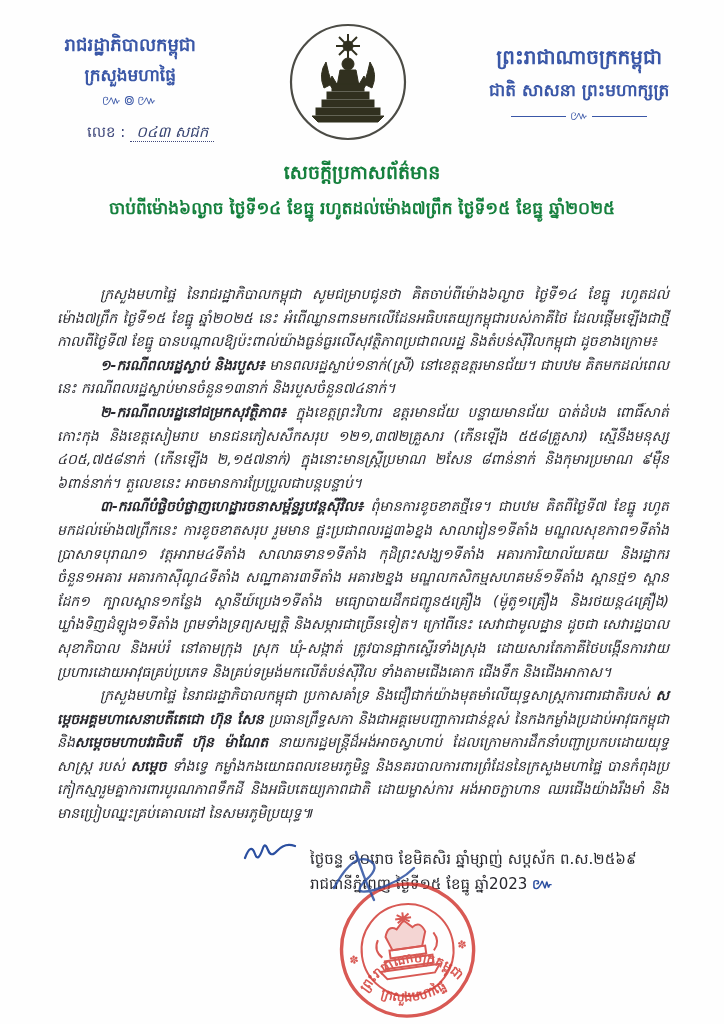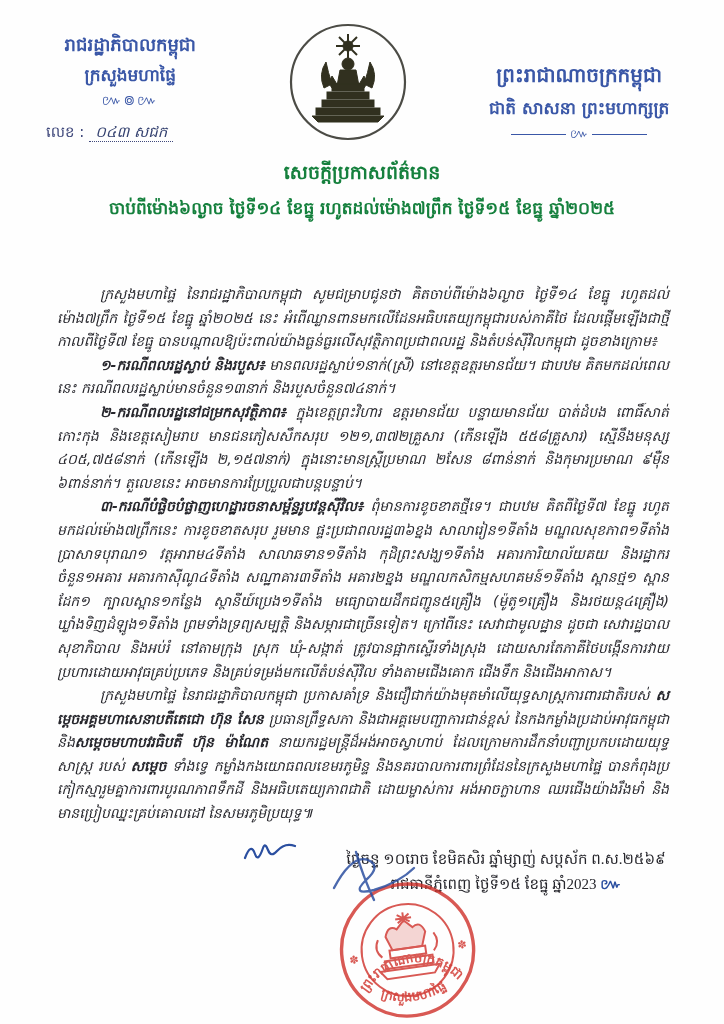--- a/index.html
+++ b/index.html
@@ -3,43 +3,43 @@
 <meta charset="utf-8">
 <style>
   html,body{margin:0;padding:0;background:#e8e8e8;}
   .page{
     position:relative;width:724px;height:1024px;margin:0 auto;
     background:#fefefe;overflow:hidden;
     font-family:"DejaVu Sans","Liberation Sans",sans-serif;
     color:#26262c;
   }
   
-  .header{position:absolute;top:18px;left:0;width:100%;display:flex;align-items:flex-end;}
+  .header{position:absolute;top:18px;left:0;width:100%;display:flex;align-items:center;}
   .hdr-left{width:36%;text-align:center;color:#3a57a7;padding-top:14px;}
   .hdr-left .l1{font-size:18px;font-weight:bold;}
   .hdr-left .l2{font-size:17px;font-weight:bold;margin-top:4px;}
   .hdr-orn{font-size:14px;color:#3a57a7;margin-top:2px;letter-spacing:2px;}
-  .ref-line{margin-top:10px;text-align:left;padding-left:46px;font-size:15px;color:#40497c;}
+  .ref-line{margin-top:10px;text-align:left;padding-left:46px;font-size:15px;color:#40497c;margin-left:41px;}
   .ref-num{font-style:italic;border-bottom:1px dotted #40497c;padding:0 6px;color:#33406f;}
   .hdr-center{width:24%;display:flex;justify-content:center;}
   .hdr-right{width:40%;text-align:center;color:#3a57a7;padding-top:8px;}
   .hdr-right .l1{font-size:20px;font-weight:bold;}
   .hdr-right .l2{font-size:17px;font-weight:bold;margin-top:5px;}
   .orn-line{display:flex;align-items:center;justify-content:center;margin-top:3px;color:#3a57a7;font-size:13px;}
   .orn-line::before,.orn-line::after{content:"";border-top:1.5px solid #3a57a7;width:55px;margin:0 4px;}
   
   .titleblock{position:absolute;top:160px;left:30px;width:664px;text-align:center;color:#15803d;font-weight:bold;}
   .titleblock .t1{font-size:19px;margin-bottom:9px;}
   .titleblock .t2,.titleblock .t3,.titleblock .t4{font-size:17px;margin-bottom:8px;}
   
   .bodyblock{position:absolute;top:283px;left:57px;width:612px;font-size:14px;line-height:23.6px;text-align:justify;font-style:italic;}
   .para{margin:0;text-indent:43px;}
   .para .b{font-weight:bold;}
   
-  .dateblock{position:absolute;top:847px;left:310px;width:392px;text-align:center;font-size:15px;line-height:25px;color:#26262c;font-family:Liberation Serif, serif;}
+  .dateblock{position:absolute;top:847px;left:310px;width:392px;text-align:left;font-size:15px;line-height:25px;color:#26262c;}
   .flourish{color:#2b4fa0;font-weight:bold;}
   
   .emblem-svg{margin-top:2px;}
   .stamp-wrap{position:absolute;top:878px;left:296px;width:224px;height:150px;transform:rotate(-8deg);opacity:.9;}
   .scribble{position:absolute;top:840px;left:320px;}
   .sig-mark{position:absolute;top:838px;left:242px;}
 </style>
 </head>
 <body>
 

